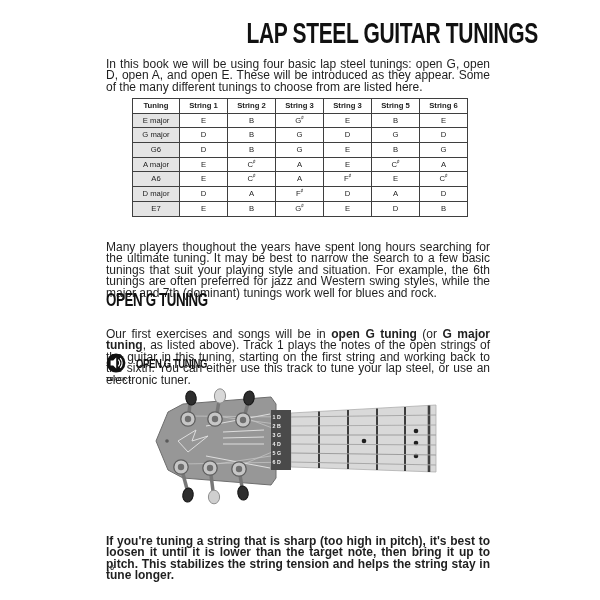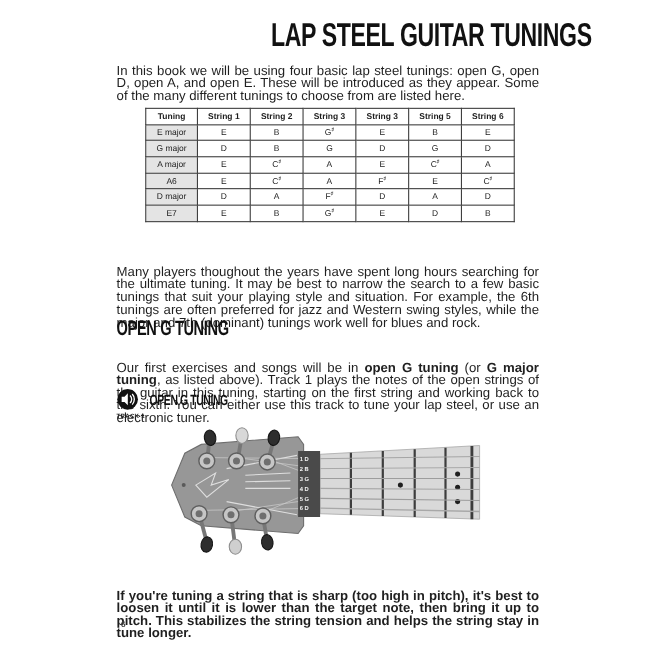--- a/index.html
+++ b/index.html
@@ -92,20 +92,29 @@
       <tr>
         <th>G major</th>
         <td><span>D</span></td>
         <td><span>B</span></td>
         <td><span>G</span></td>
         <td><span>D</span></td>
         <td><span>G</span></td>
         <td><span>D</span></td>
       </tr>
       <tr>
+        <th>G6</th>
+        <td><span>D</span></td>
+        <td><span>B</span></td>
+        <td><span>G</span></td>
+        <td><span>E</span></td>
+        <td><span>B</span></td>
+        <td><span>G</span></td>
+      </tr>
+      <tr>
         <th>A major</th>
         <td><span>E</span></td>
         <td><span>C<sup>♯</sup></span></td>
         <td><span>A</span></td>
         <td><span>E</span></td>
         <td><span>C<sup>♯</sup></span></td>
         <td><span>A</span></td>
       </tr>
       <tr>
         <th>A6</th>

